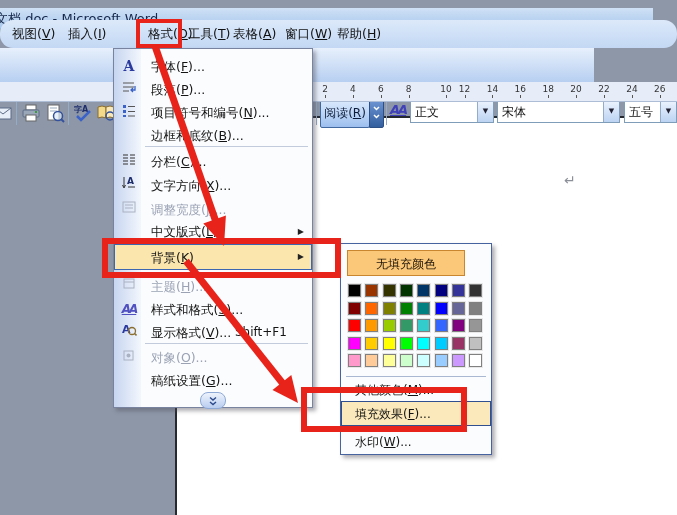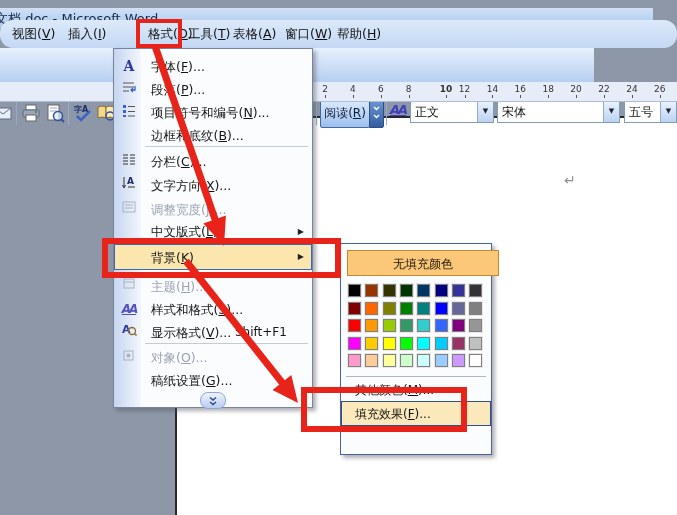--- a/index.html
+++ b/index.html
@@ -51,21 +51,21 @@
   .msep{position:absolute;left:31px;right:4px;border-top:1px solid #c2cbdc;}
   .expandbtn{position:absolute;left:50%;transform:translateX(-50%);width:24px;height:15px;border-radius:8px;
     background:linear-gradient(#eef3fc,#b9cdf0);border:1px solid #8ea9d6;text-align:center;}
   
   .g-font{font-family:"DejaVu Serif","Liberation Serif",serif;font-weight:bold;color:#2b3a9e;font-size:14px;}
   .g-styles{font-weight:bold;font-style:italic;color:#5050c0;font-size:12px;letter-spacing:-2px;text-decoration:underline;}
   .g-dis{color:#aab2c2;font-size:12px;}
   
   .submenu{position:absolute;left:340px;top:243px;width:152px;height:212px;background:#fbfcfe;
     border:1px solid #46629f;box-shadow:3px 3px 4px rgba(80,80,90,.45);box-sizing:border-box;z-index:11;}
-  .nofill{position:absolute;left:6px;top:6px;width:152px;height:26px;line-height:26px;text-align:center;
+  .nofill{position:absolute;left:6px;top:6px;width:118px;height:26px;line-height:26px;text-align:center;
     font-size:12px;color:#20150a;background:#fac878;border:1px solid #c9862f;box-sizing:border-box;}
   .palette{position:absolute;left:7px;top:40px;width:138px;height:86px;}
   .swatch{position:absolute;width:13px;height:13px;border:1px solid #808080;box-sizing:border-box;box-shadow:0 0 0 1px #e8e8e8;}
   .ssep{position:absolute;left:5px;right:5px;top:132px;border-top:1px solid #aab8d2;}
   .srow{position:absolute;left:1px;right:1px;height:20px;line-height:20px;font-size:12px;color:#141414;padding-left:13px;}
   .srow.hl2{height:25px;line-height:25px;background:#fce9bb;border:1px solid #2f4f8f;left:0;right:0;box-sizing:border-box;}
   
   .rbox{position:absolute;border:6px solid var(--ann,#e8231a);box-sizing:border-box;z-index:20;pointer-events:none;}
   .arrows{position:absolute;left:0;top:0;z-index:21;pointer-events:none;}
   .arrows line{stroke:var(--ann,#e8231a);stroke-width:7;}
@@ -159,21 +159,21 @@
       <span class="cval">五号</span>
       <span class="dd">▼</span>
     </div>
   </div>
 
   <div class="ruler" id="ruler">
       <div class="rnum" style="left: 315px;">2</div>
       <div class="rnum" style="left: 342.9px;">4</div>
       <div class="rnum" style="left: 370.8px;">6</div>
       <div class="rnum" style="left: 398.7px;">8</div>
-      <div class="rnum" style="left: 436px; font-weight: bold;">10</div>
+      <div class="rnum" style="left: 436px;">10</div>
       <div class="rnum" style="left: 454.5px;">12</div>
       <div class="rnum" style="left: 482.4px;">14</div>
       <div class="rnum" style="left: 510.3px;">16</div>
       <div class="rnum" style="left: 538.2px;">18</div>
       <div class="rnum" style="left: 566.1px;">20</div>
       <div class="rnum" style="left: 594px;">22</div>
       <div class="rnum" style="left: 621.9px;">24</div>
       <div class="rnum" style="left: 649.8px;">26</div>
     </div>
 
@@ -348,20 +348,23 @@
         <div class="swatch" title="#CC99FF" style="left: 103.8px; top: 70px; background: rgb(204, 153, 255);"></div>
         <div class="swatch" title="#FFFFFF" style="left: 121.1px; top: 70px; background: rgb(255, 255, 255);"></div>
       </div>
     <div class="ssep"></div>
     <div class="srow" style="top:136px">
       <span class="ak">其他颜色(<u>M</u>)...</span>
     </div>
     <div class="srow hl2" style="top:157px">
       <span class="ak">填充效果(<u>F</u>)...</span>
     </div>
+    <div class="srow" style="top:188px">
+      <span class="ak">水印(<u>W</u>)...</span>
+    </div>
   </div>
 
   <div class="rbox" style="left:136px;top:19px;width:46px;height:29px;border-width:4px"></div>
   <div class="rbox" style="left:102px;top:238px;width:239px;height:40px"></div>
   <div class="rbox" style="left:301px;top:387px;width:166px;height:45px"></div>
   <svg class="arrows" width="677" height="515">
     <line x1="155" y1="46" x2="216" y2="222"></line>
     <polygon points="203.3,223.6 225.9,215.6 224,246"></polygon>
     <line x1="186" y1="261" x2="284" y2="385"></line>
     <polygon points="272.5,389.9 291.3,375.1 298,403"></polygon>

